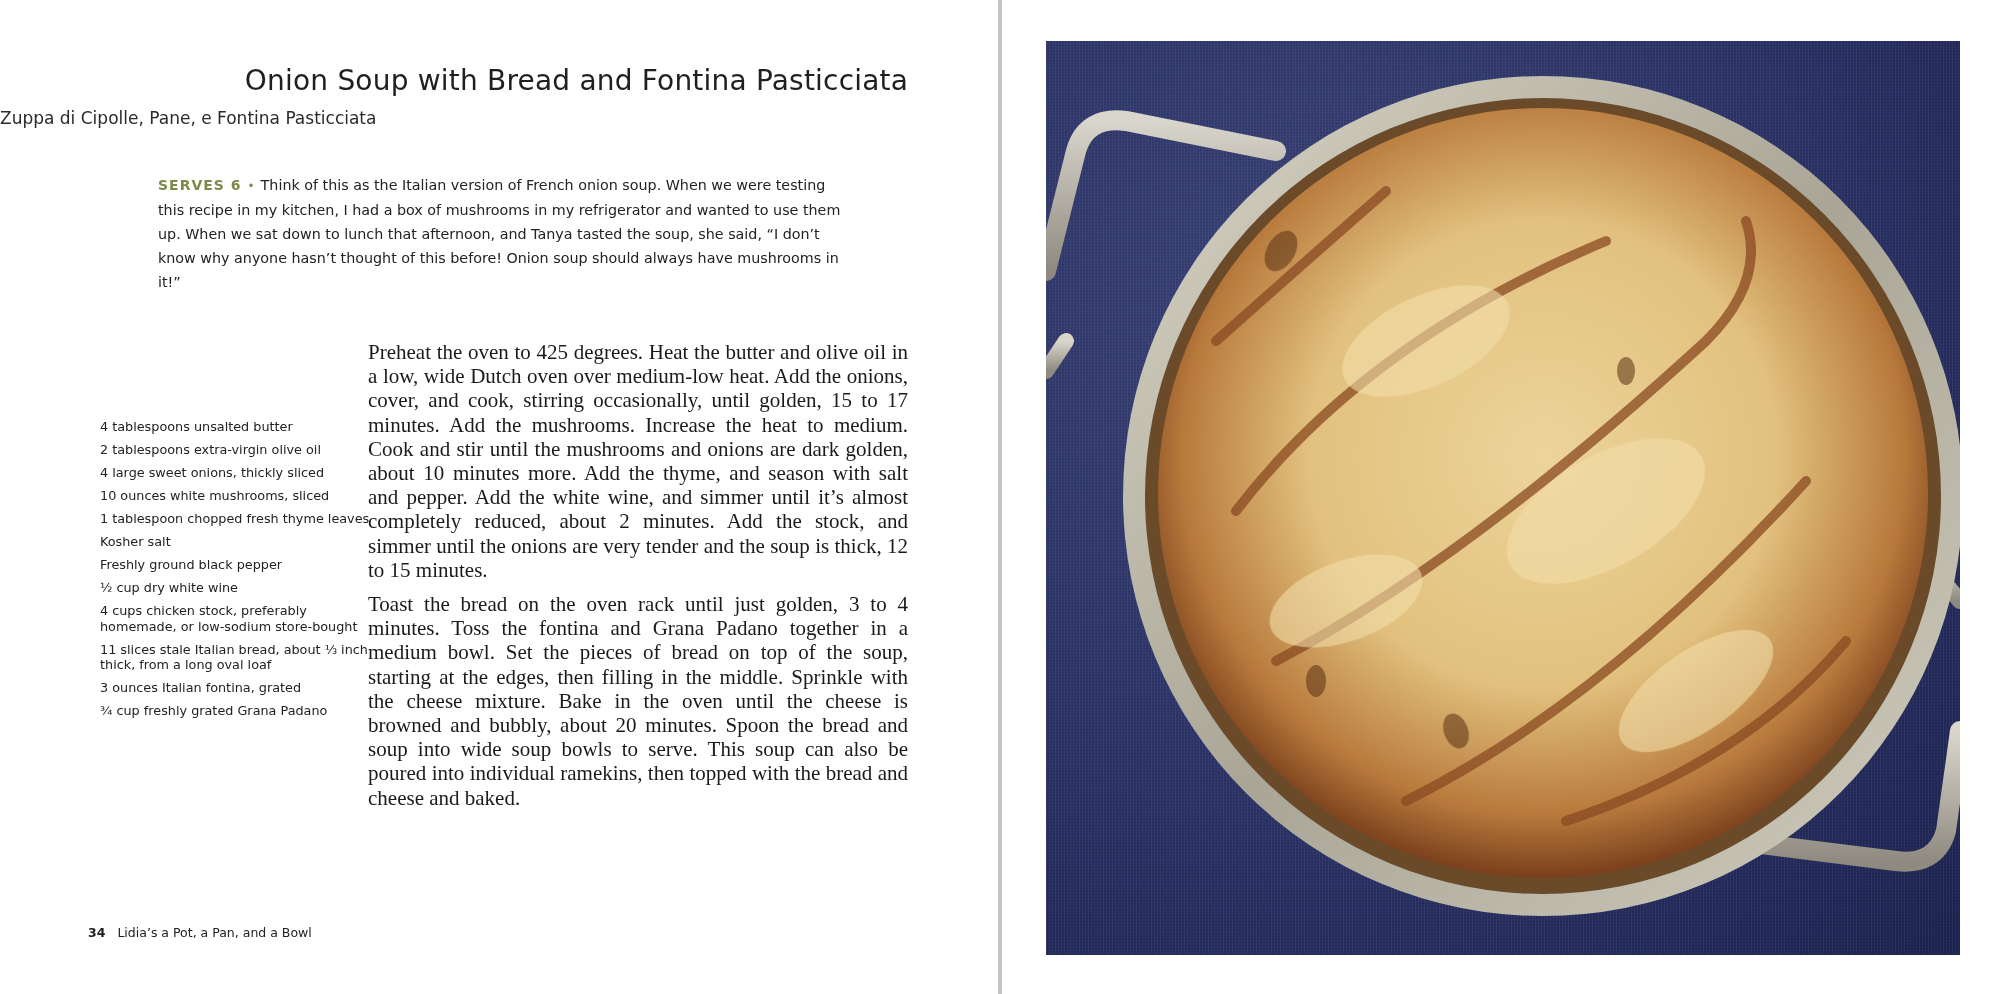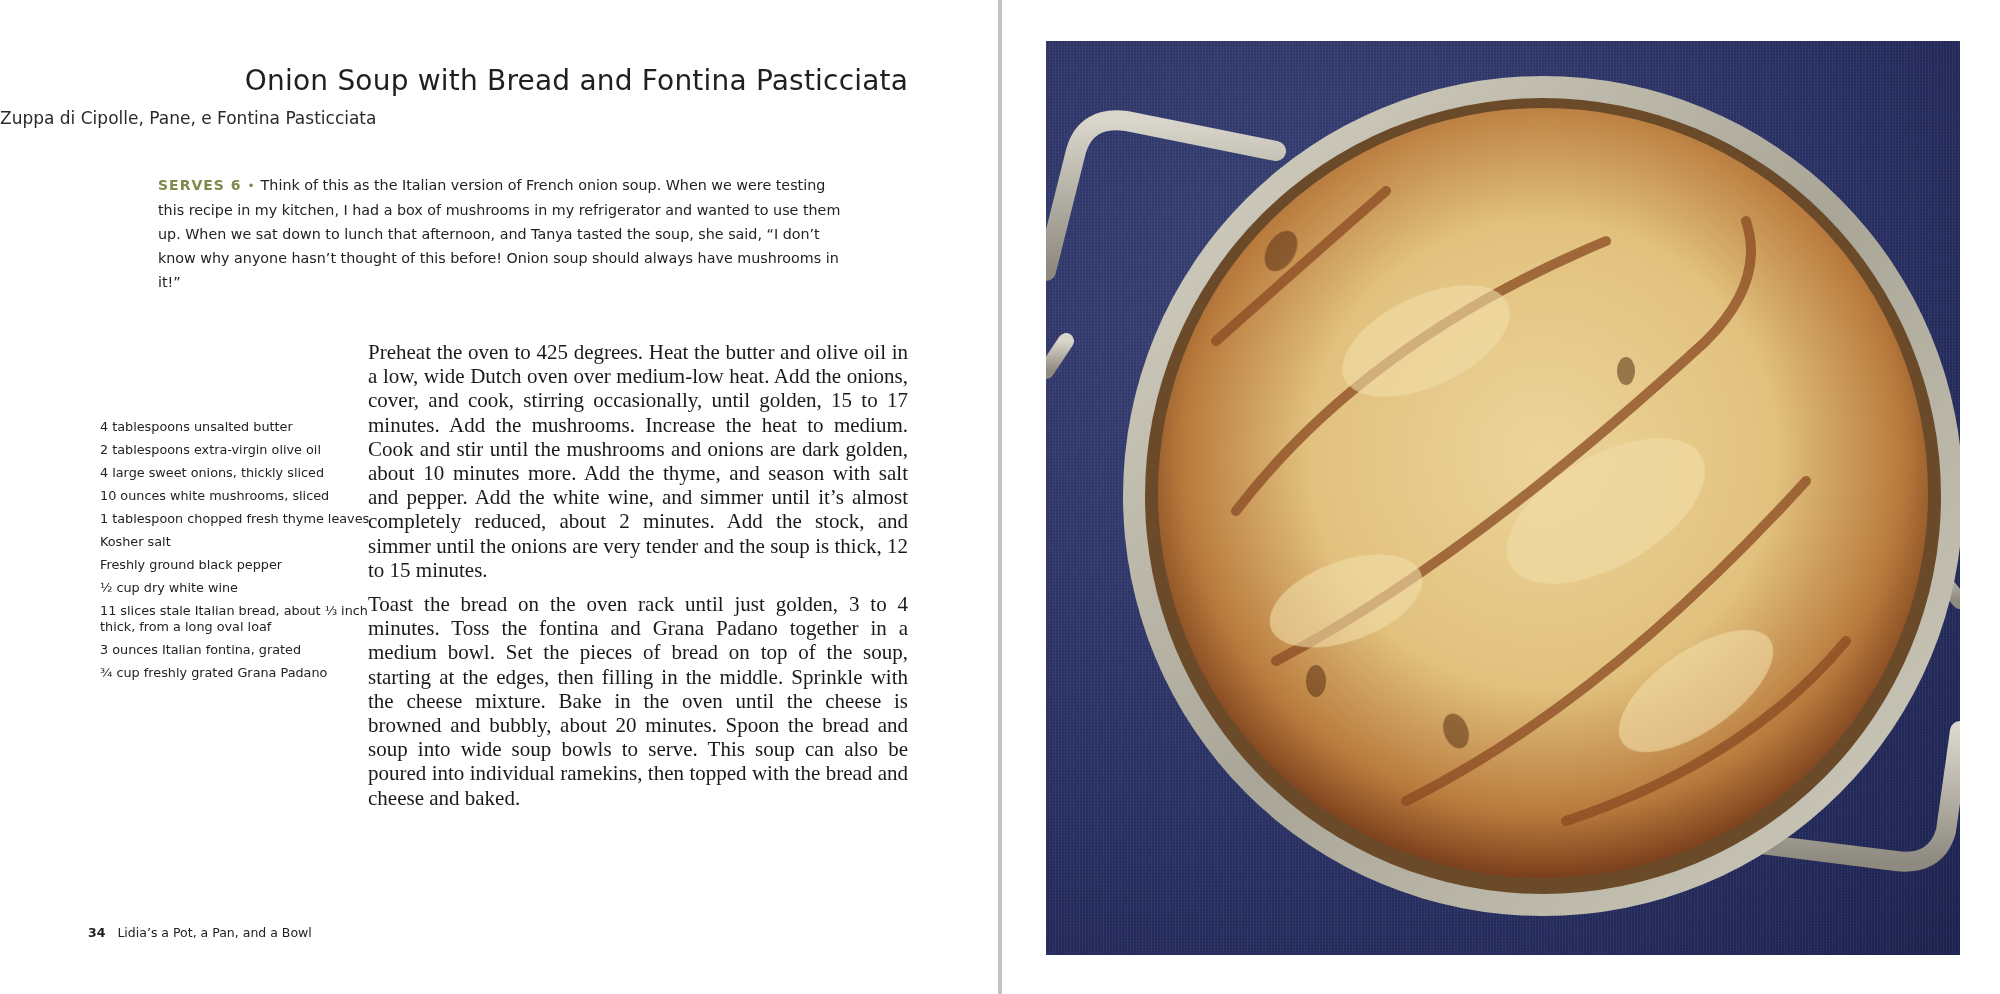--- a/index.html
+++ b/index.html
@@ -79,20 +79,21 @@
 
   <ul class="ingredients">
     <li>4 tablespoons unsalted butter</li>
     <li>2 tablespoons extra-virgin olive oil</li>
     <li>4 large sweet onions, thickly sliced</li>
     <li>10 ounces white mushrooms, sliced</li>
     <li>1 tablespoon chopped fresh thyme leaves</li>
     <li>Kosher salt</li>
     <li>Freshly ground black pepper</li>
     <li>½ cup dry white wine</li>
+    <li>4 cups chicken stock, preferably homemade, or low-sodium store-bought</li>
     <li>11 slices stale Italian bread, about ⅓ inch thick, from a long oval loaf</li>
     <li>3 ounces Italian fontina, grated</li>
     <li>¾ cup freshly grated Grana Padano</li>
   </ul>
 
   <div class="method">
     <p>Preheat the oven to 425 degrees. Heat the butter and olive oil in a low, wide Dutch oven over medium-low heat. Add the onions, cover, and cook, stirring occasionally, until golden, 15 to 17 minutes. Add the mush­rooms. Increase the heat to medium. Cook and stir until the mushrooms and onions are dark golden, about 10 minutes more. Add the thyme, and season with salt and pepper. Add the white wine, and simmer until it’s almost completely reduced, about 2 minutes. Add the stock, and simmer until the onions are very tender and the soup is thick, 12 to 15 minutes.</p>
     <p>Toast the bread on the oven rack until just golden, 3 to 4 minutes. Toss the fontina and Grana Padano together in a medium bowl. Set the pieces of bread on top of the soup, starting at the edges, then filling in the mid­dle. Sprinkle with the cheese mixture. Bake in the oven until the cheese is browned and bubbly, about 20 minutes. Spoon the bread and soup into wide soup bowls to serve. This soup can also be poured into individual ramekins, then topped with the bread and cheese and baked.</p>
   </div>
 

